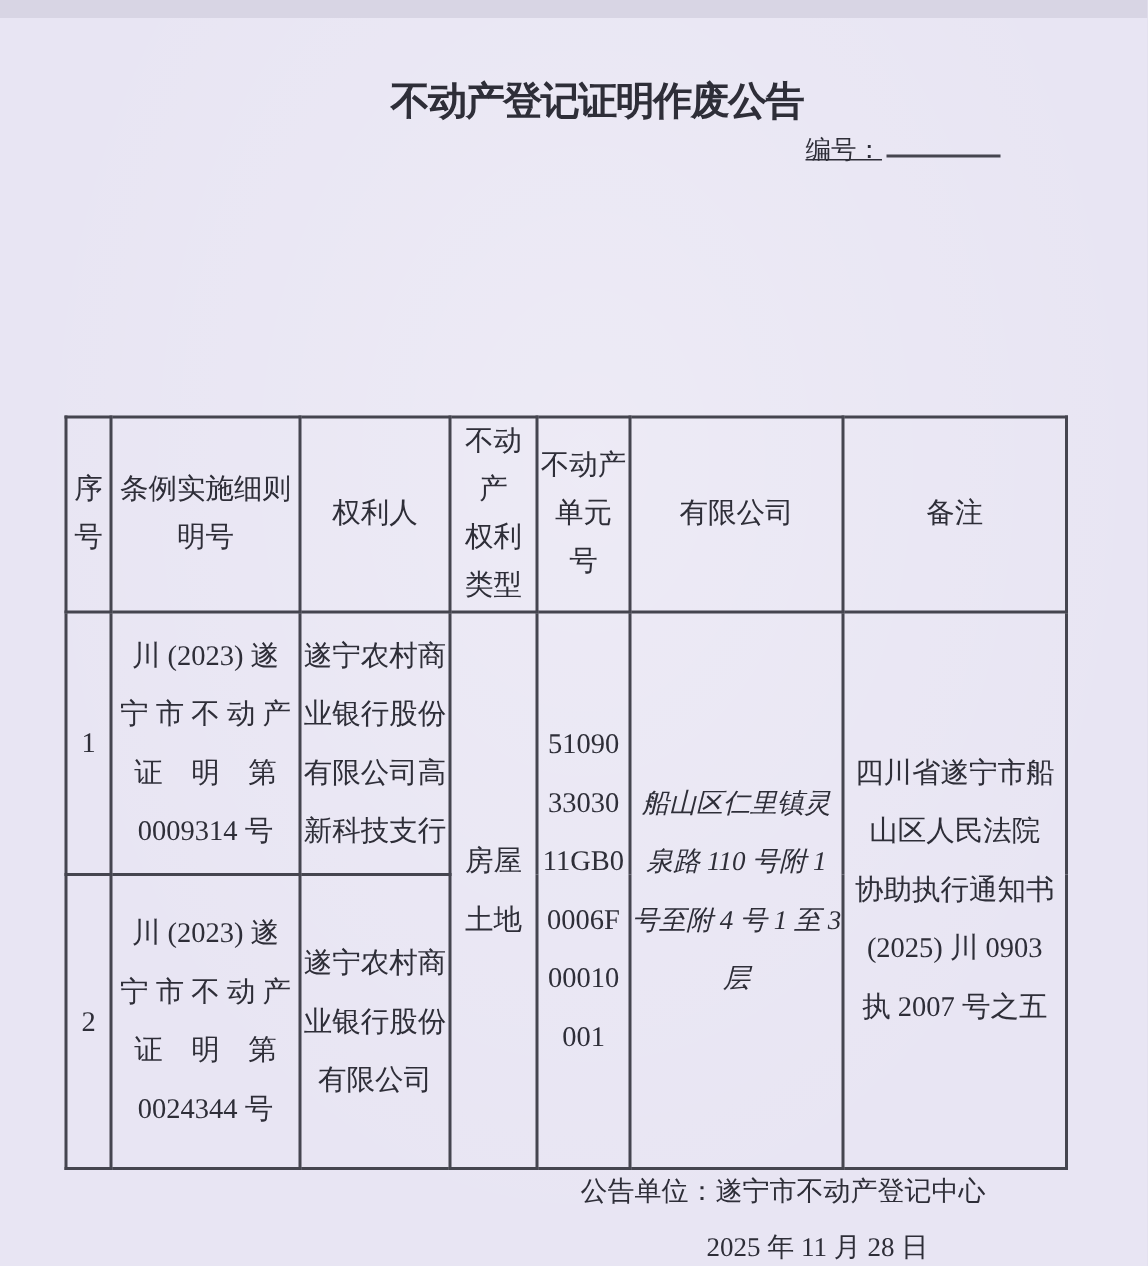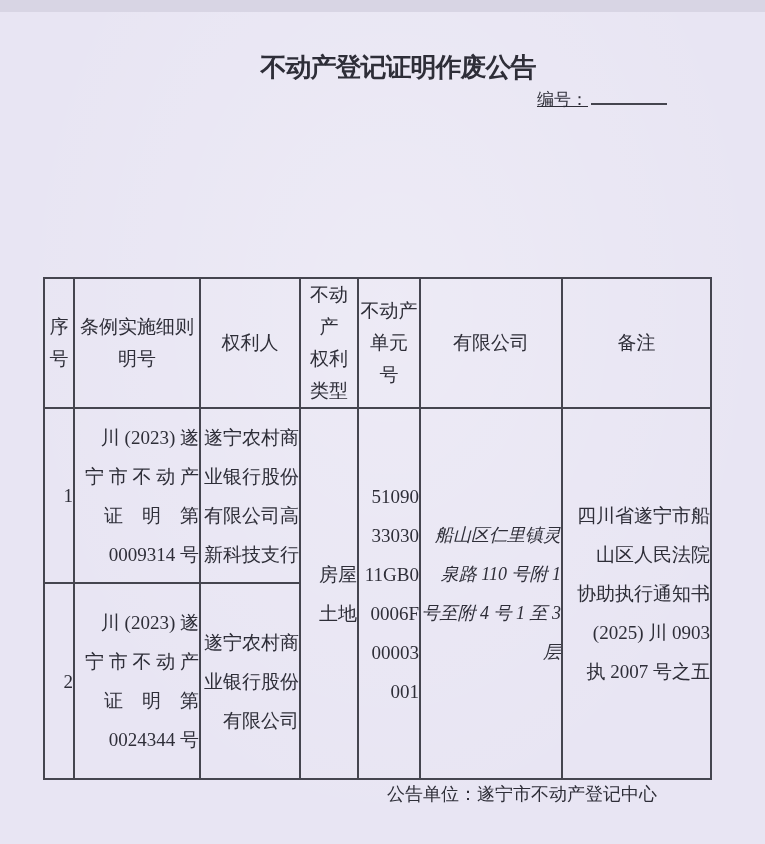--- a/index.html
+++ b/index.html
@@ -62,21 +62,21 @@
     border:2px solid var(--line);
     font-weight:normal;
     font-size:19px;
     text-align:center;
     vertical-align:middle;
     white-space:pre-line;
     padding:0;
     overflow:hidden;
   }
   .cert-table th{line-height:32px;}
-  .cert-table td{line-height:39px;text-align:right;}
+  .cert-table td{line-height:39px;}
   tr.head-row{height:97px;}
   tr.data-row-1{height:175px;}
   tr.data-row-2{height:196px;}
   td.loc-cell{font-size:18px;font-style:italic;}
   .footer-unit{
     position:absolute;top:770px;left:387px;
     font-size:18px;
     white-space:nowrap;
     text-align:center;
   }
@@ -133,21 +133,21 @@
         <td>遂宁农村商
 业银行股份
 有限公司高
 新科技支行</td>
         <td rowspan="2">房屋
 土地</td>
         <td rowspan="2">51090
 33030
 11GB0
 0006F
-00003
+00010
 001</td>
         <td rowspan="2" class="loc-cell">船山区仁里镇灵
 泉路 110 号附 1
 号至附 4 号 1 至 3
 层</td>
         <td rowspan="2">四川省遂宁市船
 山区人民法院
 协助执行通知书
 (2025) 川 0903
 执 2007 号之五</td>
@@ -161,14 +161,15 @@
         <td>遂宁农村商
 业银行股份
 有限公司</td>
       </tr>
     </tbody>
   </table>
 
   <div class="footer-unit">
     <span>公告单位：</span><span>遂宁市不动产登记中心</span>
   </div>
+  <div class="footer-date">2025 年 11 月 28 日</div>
 
 </div>
 
 </body></html>

